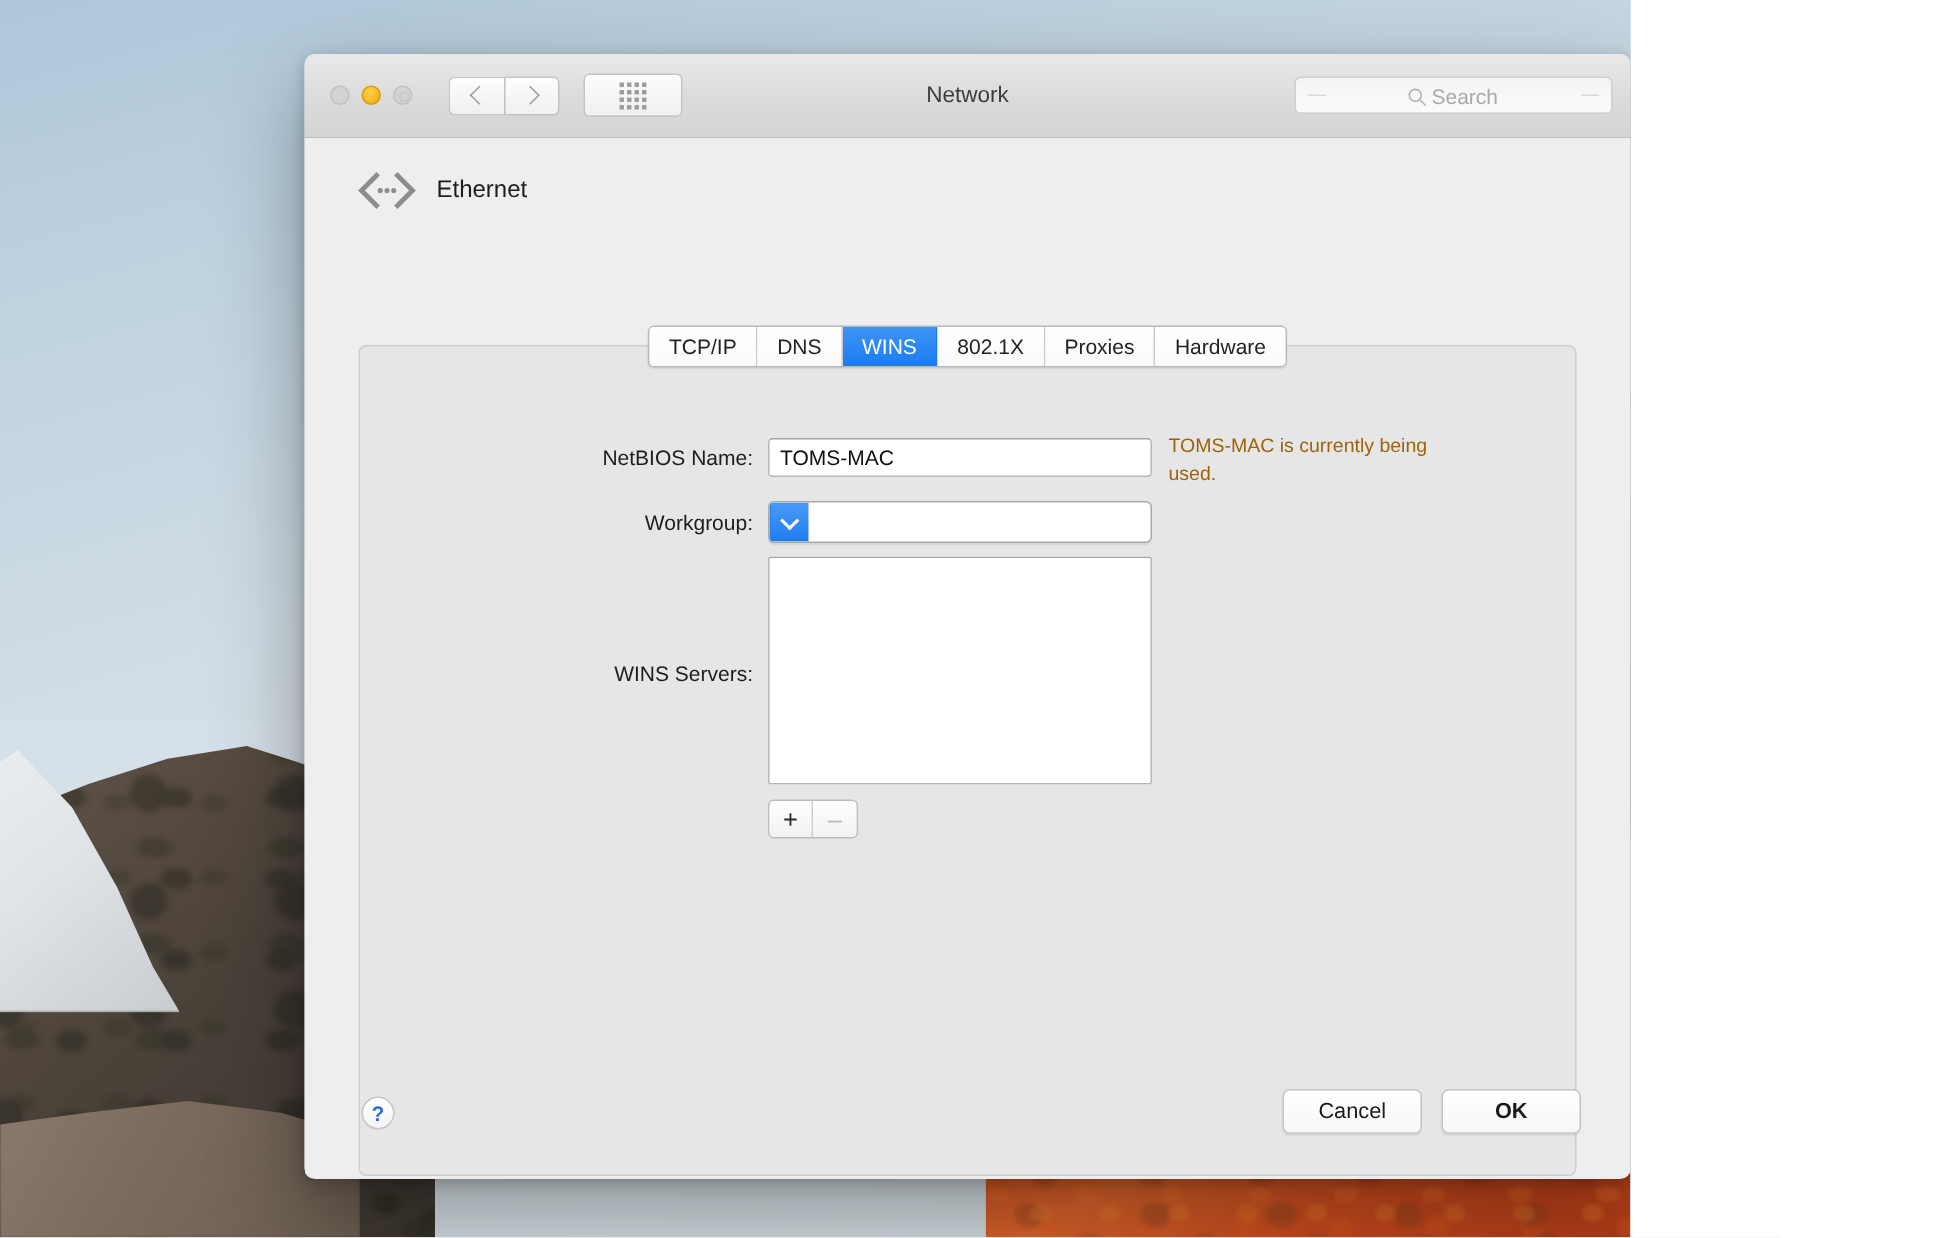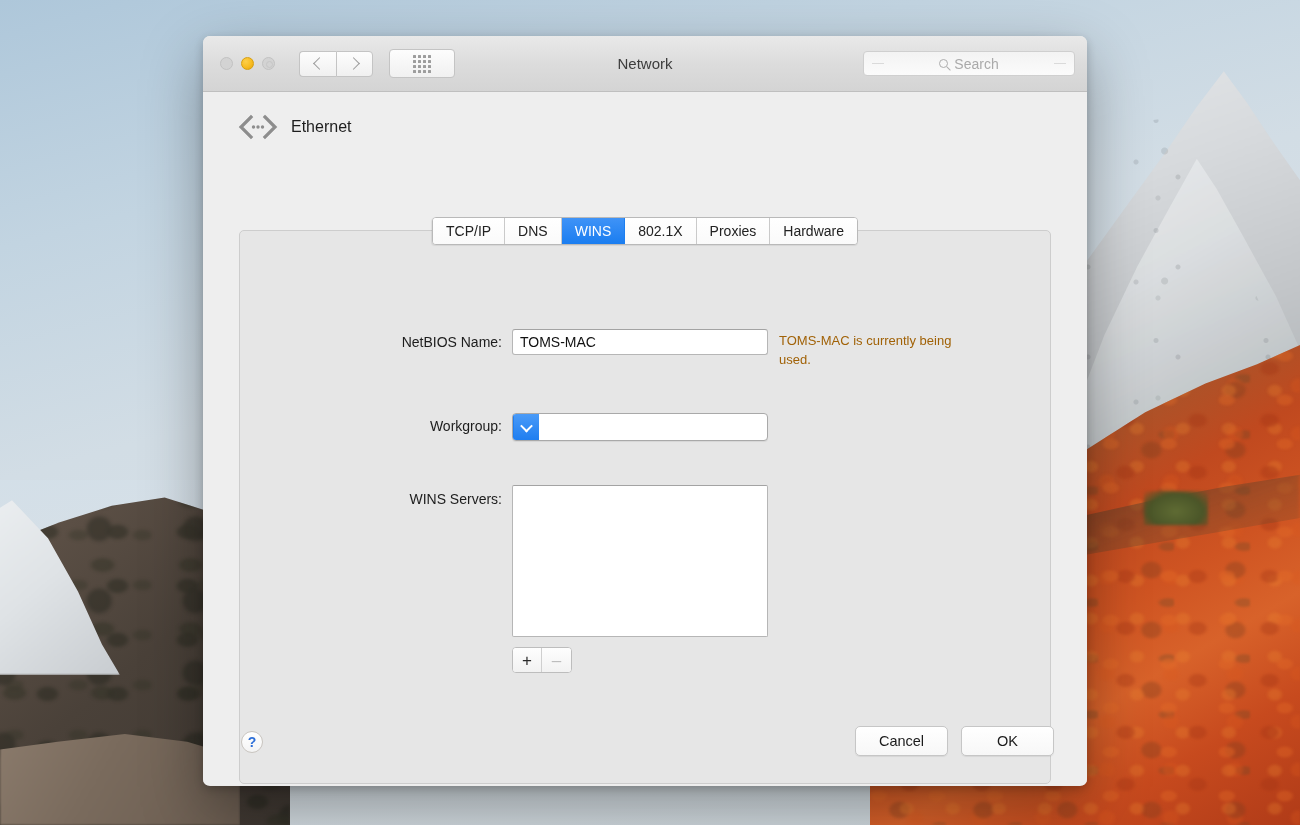--- a/index.html
+++ b/index.html
@@ -7,21 +7,21 @@
   html, body {
     width: 1300px;
     height: 825px;
     overflow: hidden;
     font-family: "Liberation Sans", sans-serif;
   }
 
   
   #desktop {
     position: relative;
-    width: 1300px;
+    width: 1087px;
     height: 825px;
     overflow: hidden;
     background: linear-gradient(170deg, #b9cfe0 0%, #c6d7e4 22%, #d3dfe8 45%, #d8e0e6 60%, #cfd8dd 100%);
   }
 
   
   .sky-haze {
     position: absolute;
     left: 0; top: 0;
     width: 1300px; height: 480px;
@@ -335,23 +335,22 @@
     border-radius: 5px;
   }
 
   .form {
     position: absolute;
     left: 0; top: 0;
     width: 100%;
   }
   .row {
     display: flex;
-    align-items: flex-start;
+    align-items: center;
     margin-bottom: 9px;
-    margin-top: 44px;
   }
   .row-label {
     width: 272px;
     text-align: right;
     padding-right: 10px;
     font-size: 14px;
     color: #1d1d1d;
     line-height: 26px;
   }
   .row-label.tall { line-height: 22px; padding-top: 3px; }
@@ -464,21 +463,21 @@
     height: 30px;
     border-radius: 5px;
     background: linear-gradient(to bottom, #ffffff, #f7f7f7);
     border: 1px solid #c6c6c6;
     display: flex; align-items: center; justify-content: center;
     font-size: 14.5px;
     color: #1b1b1b;
     box-shadow: 0 1px 1px rgba(0,0,0,.07);
     padding: 0 14px;
   }
-  .pushbtn.primary { font-weight: normal; }
+  .pushbtn.primary { font-weight: bold; }
 </style>
 </head>
 <body>
 
 <div id="desktop">
   <div class="sky-haze"></div>
   <div class="mtn-snow"></div>
   <div class="mtn-snow2"></div>
   <div class="snow-tex"></div>
   <div class="foliage"></div>

